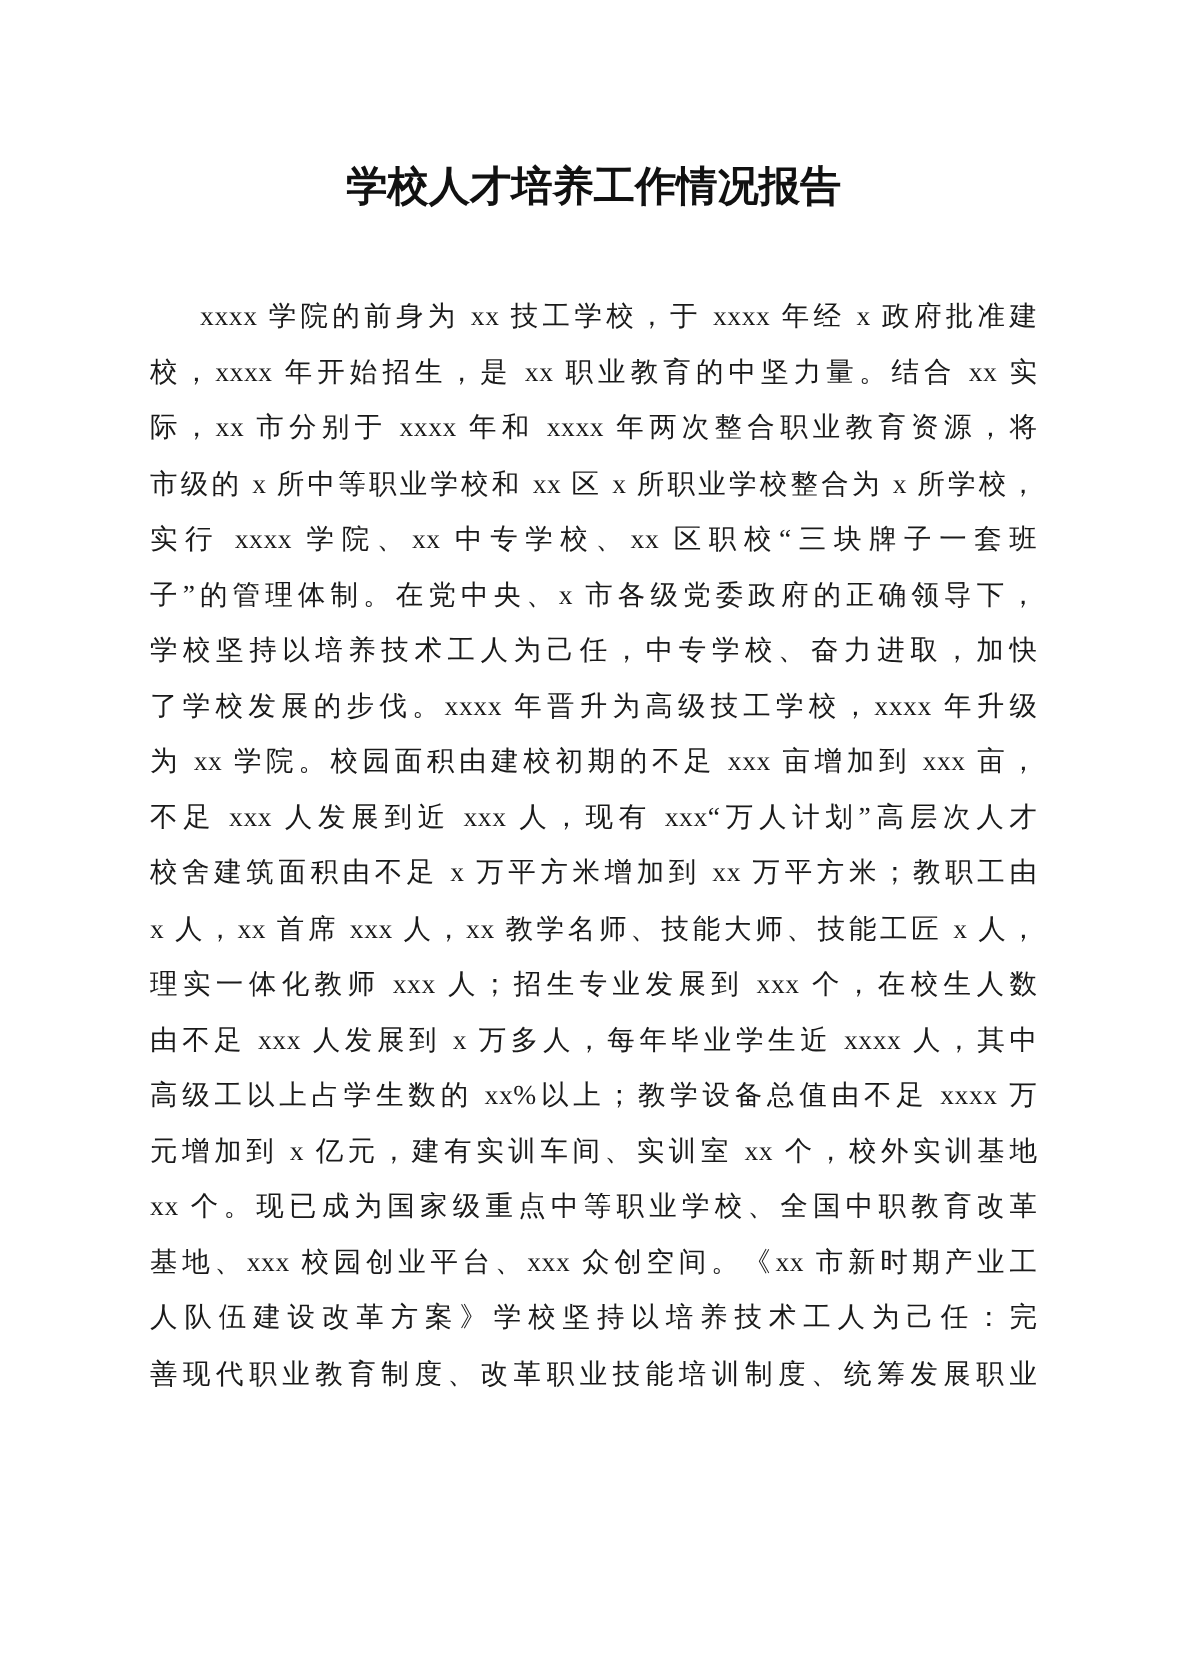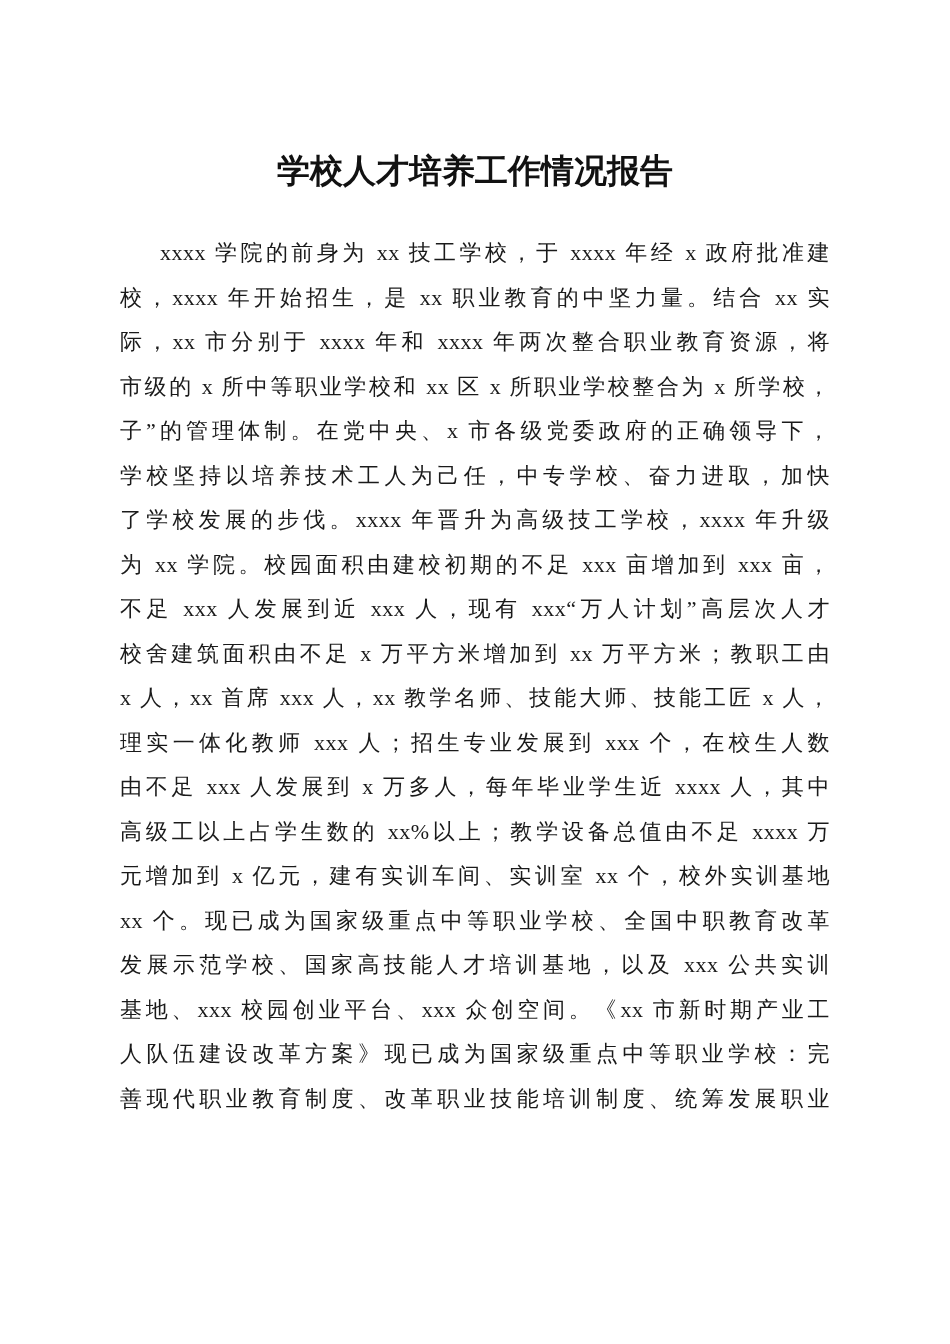--- a/index.html
+++ b/index.html
@@ -1,19 +1,19 @@
 <!DOCTYPE html>
 <html><head>
   <meta charset="utf-8">
   <style>
     html, body { margin: 0; padding: 0; background: #ffffff; }
     body { width: 950px; height: 1344px; position: relative; overflow: hidden; }
     .page { position: absolute; left: 0; top: 0; width: 950px; height: 1344px; background: #ffffff; }
     .title {
-      position: absolute; left: 0; top: 149px; width: 950px; text-align: center;
+      position: absolute; left: 0; top: 127px; width: 950px; text-align: center;
       font-family: "DejaVu Serif", "Liberation Serif", serif;
       font-size: 33px; font-weight: bold; color: #111111; letter-spacing: 0px;
       line-height: 44px;
     }
     .body-text {
       position: absolute; left: 120px; top: 231px; width: 710px;
       font-family: Liberation Serif, serif;
       font-size: 22px; color: #1a1a1a;
     }
     .line {
@@ -27,30 +27,30 @@
 <body>
 
 <div class="page">
   <div class="title">学校人才培养工作情况报告</div>
 
   <div class="body-text">
     <span class="line indent">xxxx 学院的前身为 xx 技工学校，于 xxxx 年经 x 政府批准建</span>
     <span class="line">校，xxxx 年开始招生，是 xx 职业教育的中坚力量。结合 xx 实</span>
     <span class="line">际，xx 市分别于 xxxx 年和 xxxx 年两次整合职业教育资源，将</span>
     <span class="line">市级的 x 所中等职业学校和 xx 区 x 所职业学校整合为 x 所学校，</span>
+    <span class="line">实行 xxxx 学院、xx 中专学校、xx 区职校“三块牌子一套班</span>
     <span class="line">子”的管理体制。在党中央、x 市各级党委政府的正确领导下，</span>
     <span class="line">学校坚持以培养技术工人为己任，中专学校、奋力进取，加快</span>
     <span class="line">了学校发展的步伐。xxxx 年晋升为高级技工学校，xxxx 年升级</span>
     <span class="line">为 xx 学院。校园面积由建校初期的不足 xxx 亩增加到 xxx 亩，</span>
     <span class="line">不足 xxx 人发展到近 xxx 人，现有 xxx“万人计划”高层次人才</span>
     <span class="line">校舍建筑面积由不足 x 万平方米增加到 xx 万平方米；教职工由</span>
     <span class="line">x 人，xx 首席 xxx 人，xx 教学名师、技能大师、技能工匠 x 人，</span>
     <span class="line">理实一体化教师 xxx 人；招生专业发展到 xxx 个，在校生人数</span>
     <span class="line">由不足 xxx 人发展到 x 万多人，每年毕业学生近 xxxx 人，其中</span>
     <span class="line">高级工以上占学生数的 xx%以上；教学设备总值由不足 xxxx 万</span>
     <span class="line">元增加到 x 亿元，建有实训车间、实训室 xx 个，校外实训基地</span>
     <span class="line">xx 个。现已成为国家级重点中等职业学校、全国中职教育改革</span>
-    <span class="line">发展示范学校、国家高技能人才培训基地，以及 xxx 公共实训</span>
     <span class="line">基地、xxx 校园创业平台、xxx 众创空间。《xx 市新时期产业工</span>
-    <span class="line">人队伍建设改革方案》现已成为国家级重点中等职业学校：完</span>
+    <span class="line">人队伍建设改革方案》学校坚持以培养技术工人为己任：完</span>
     <span class="line">善现代职业教育制度、改革职业技能培训制度、统筹发展职业</span>
   </div>
 </div>
 
 </body></html>

